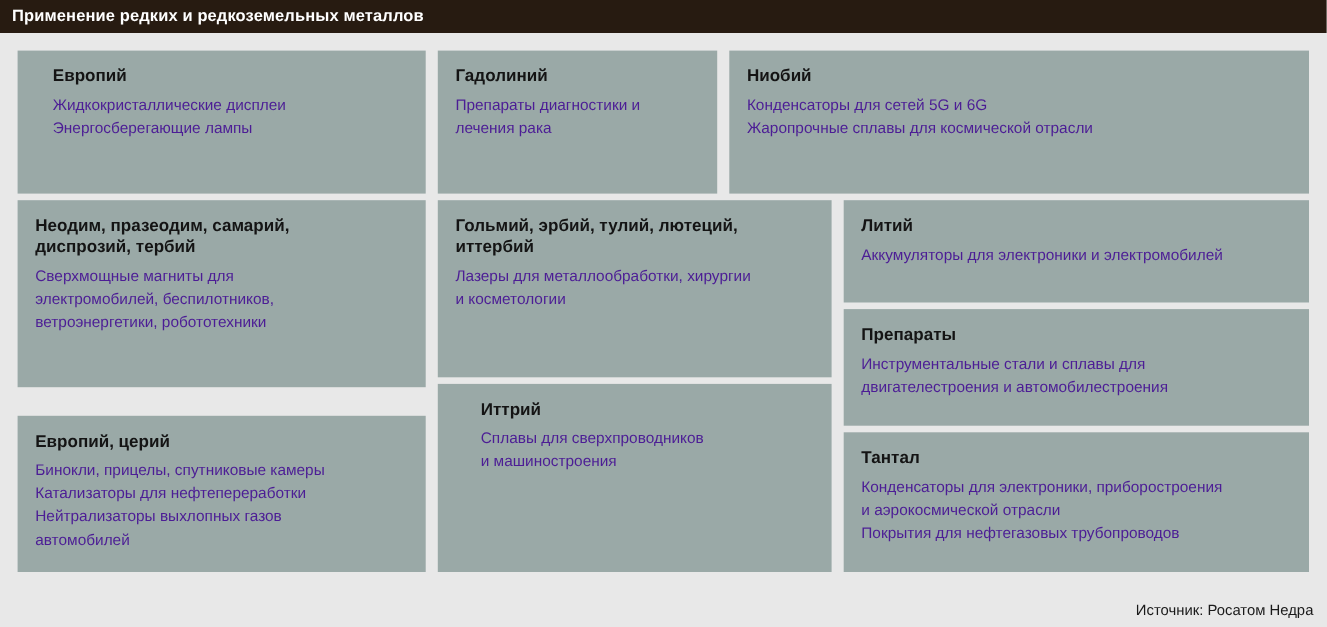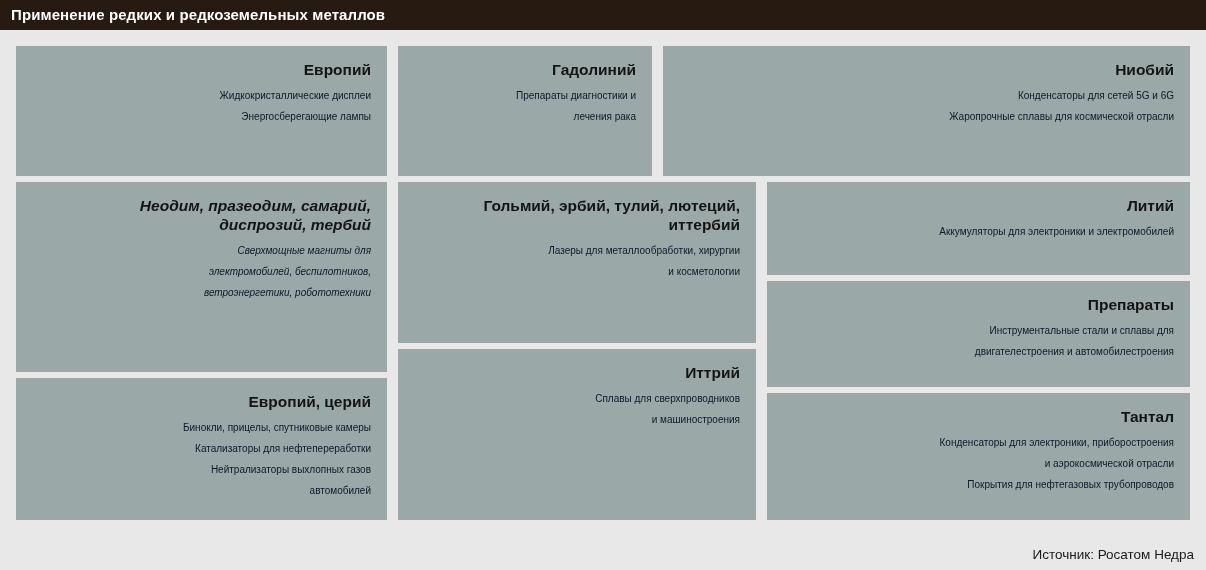--- a/index.html
+++ b/index.html
@@ -11,21 +11,20 @@
     height: 570px;
     background: #e8e8e8;
     font-family: "Liberation Sans", sans-serif;
     overflow: hidden;
   }
   .page {
     position: relative;
     width: 1206px;
     height: 570px;
     background: #e8e8e8;
-    text-align: right;
   }
   .titlebar {
     position: absolute;
     left: 0;
     top: 0;
     width: 1206px;
     height: 30px;
     background: #271b11;
     color: #ffffff;
     display: flex;
@@ -57,22 +56,22 @@
   }
   .card-title {
     font-size: 15.5px;
     font-weight: bold;
     color: #141414;
     line-height: 19px;
     margin-bottom: 6px;
     white-space: pre-line;
   }
   .card-body {
-    font-size: 10px;
-    color: #0f172a;
+    font-size: 14px;
+    color: #4c1d95;
     line-height: 21px;
     white-space: pre-line;
   }
   .source {
     position: absolute;
     right: 12px;
     bottom: 8px;
     font-size: 13.5px;
     font-weight: normal;
     color: #1a1a1a;
@@ -101,21 +100,21 @@
       <div class="card-body">Препараты диагностики и
 лечения рака</div>
     </div>
 
     <div class="card" style="left:663px; top:16px; width:527px; height:130px;">
       <div class="card-title">Ниобий</div>
       <div class="card-body">Конденсаторы для сетей 5G и 6G
 Жаропрочные сплавы для космической отрасли</div>
     </div>
 
-    <div class="card" style="left:16px; top:152px; width:371px; height:190px;font-style:italic;">
+    <div class="card" style="left:16px; top:152px; width:371px; height:170px;">
       <div class="card-title">Неодим, празеодим, самарий,
 диспрозий, тербий</div>
       <div class="card-body">Сверхмощные магниты для
 электромобилей, беспилотников,
 ветроэнергетики, робототехники</div>
     </div>
 
     <div class="card" style="left:398px; top:152px; width:358px; height:161px;">
       <div class="card-title">Гольмий, эрбий, тулий, лютеций,
 иттербий</div>

